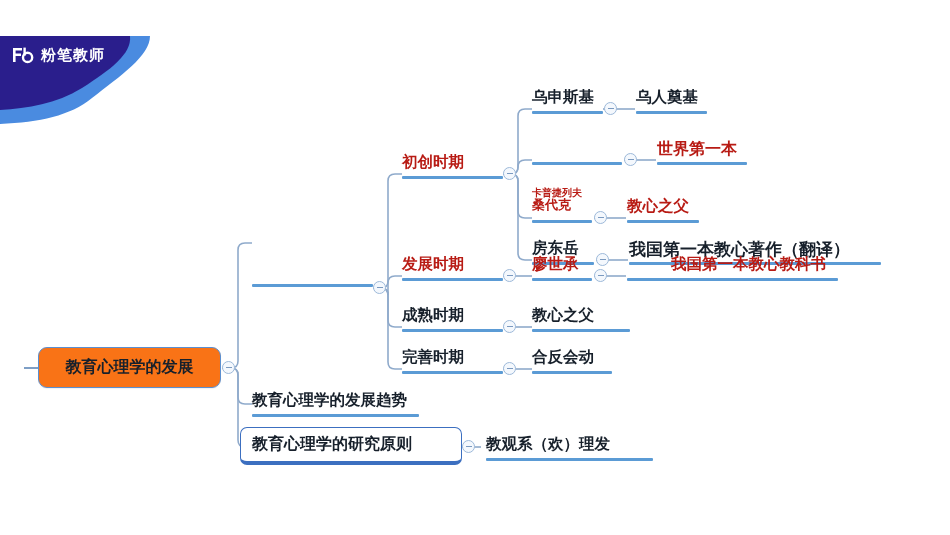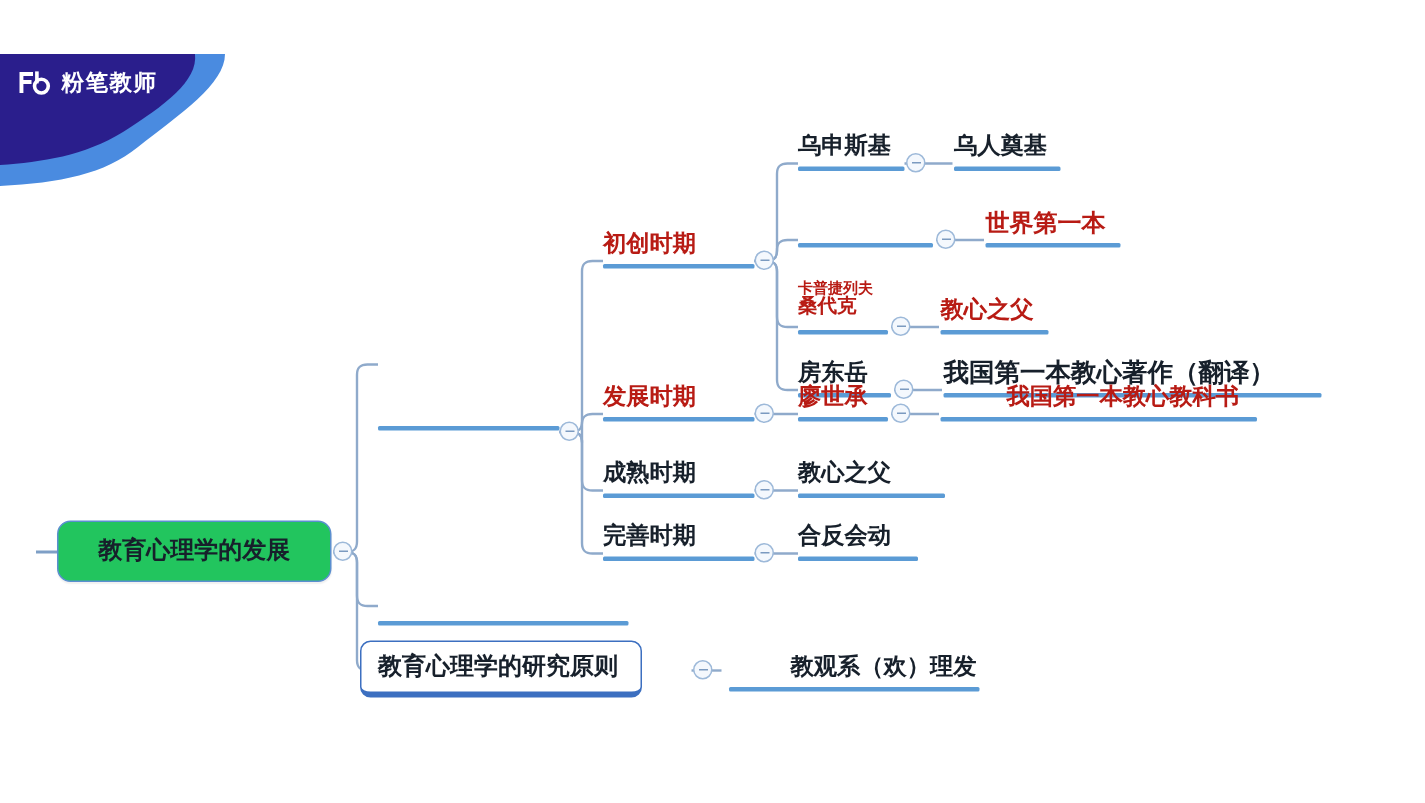--- a/index.html
+++ b/index.html
@@ -57,21 +57,21 @@
   }
 
   
   .c-dark{color:#17202b;}
   .c-red{color:#B81B14;}
 
   
   #root-node{
     position:absolute;
     box-sizing:border-box;
-    background:#22c55e;
+    background:#f97316;
     border:1.6px solid #5B8FD0;
     border-radius:9px;
     display:flex;align-items:center;justify-content:center;
     color:#17202b;font-weight:bold;font-size:16px;
     font-family:"DejaVu Sans","Liberation Sans",sans-serif;
     box-shadow:0 1px 1px rgba(0,0,0,0.06);
   }
   #root-stub{
     position:absolute;height:2px;background:#7E9FC6;
   }
@@ -157,28 +157,31 @@
 
   <div id="root-stub" style="left:24px;top:277px;width:14px;"></div>
   <div id="root-node" style="left:38px;top:257px;width:183px;height:41px;">
     <span>教育心理学的发展</span>
   </div>
   <div class="toggle" style="left:222px;top:271px;"></div>
 
   <div class="ubar" style="left:252px;top:194px;width:121px;"></div>
   <div class="toggle" style="left:373px;top:191px;"></div>
 
+  <div class="node c-dark" style="left:252px;top:301px;font-size:15.5px;">
+    <span class="txt">教育心理学的发展趋势</span>
+  </div>
   <div class="ubar" style="left:252px;top:324px;width:167px;"></div>
 
-  <div id="sel-node" style="left:240px;top:337px;width:188px;height:38px;">
+  <div id="sel-node" style="left:240px;top:337px;width:222px;height:38px;">
     <span>教育心理学的研究原则</span>
   </div>
   <div class="toggle" style="left:462px;top:350px;"></div>
 
-  <div class="node c-dark" style="left:486px;top:345px;font-size:15.5px;margin-left:41px;">
+  <div class="node c-dark" style="left:486px;top:345px;font-size:15.5px;">
     <span class="txt">教观系（欢）理发</span>
   </div>
   <div class="ubar" style="left:486px;top:368px;width:167px;"></div>
 
   <div class="node c-red" style="left:402px;top:63px;font-size:15.5px;">
     <span class="txt">初创时期</span>
   </div>
   <div class="ubar" style="left:402px;top:86px;width:101px;"></div>
   <div class="toggle" style="left:503px;top:77px;"></div>
 

